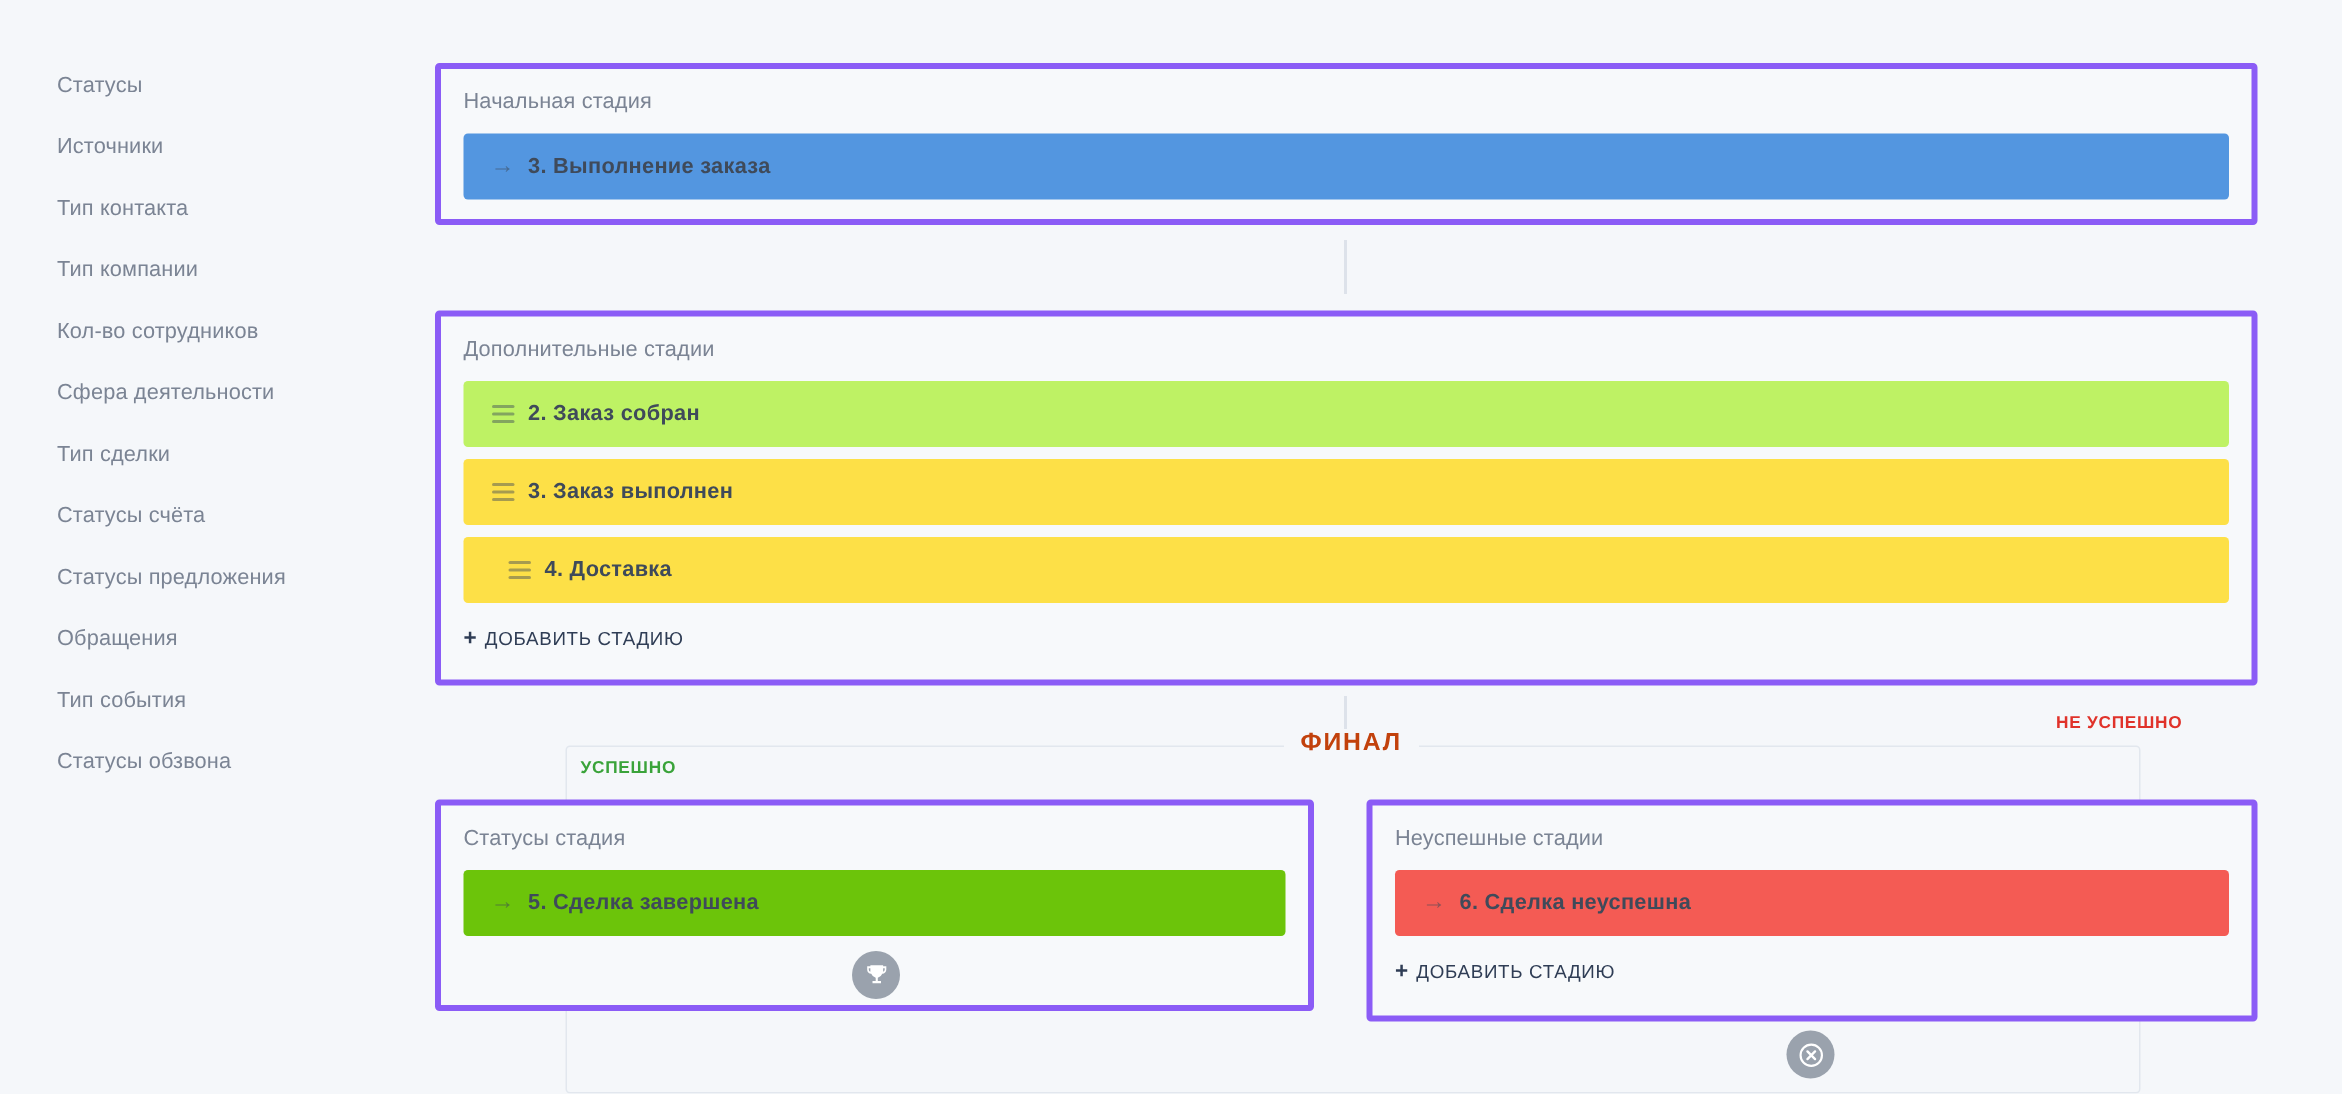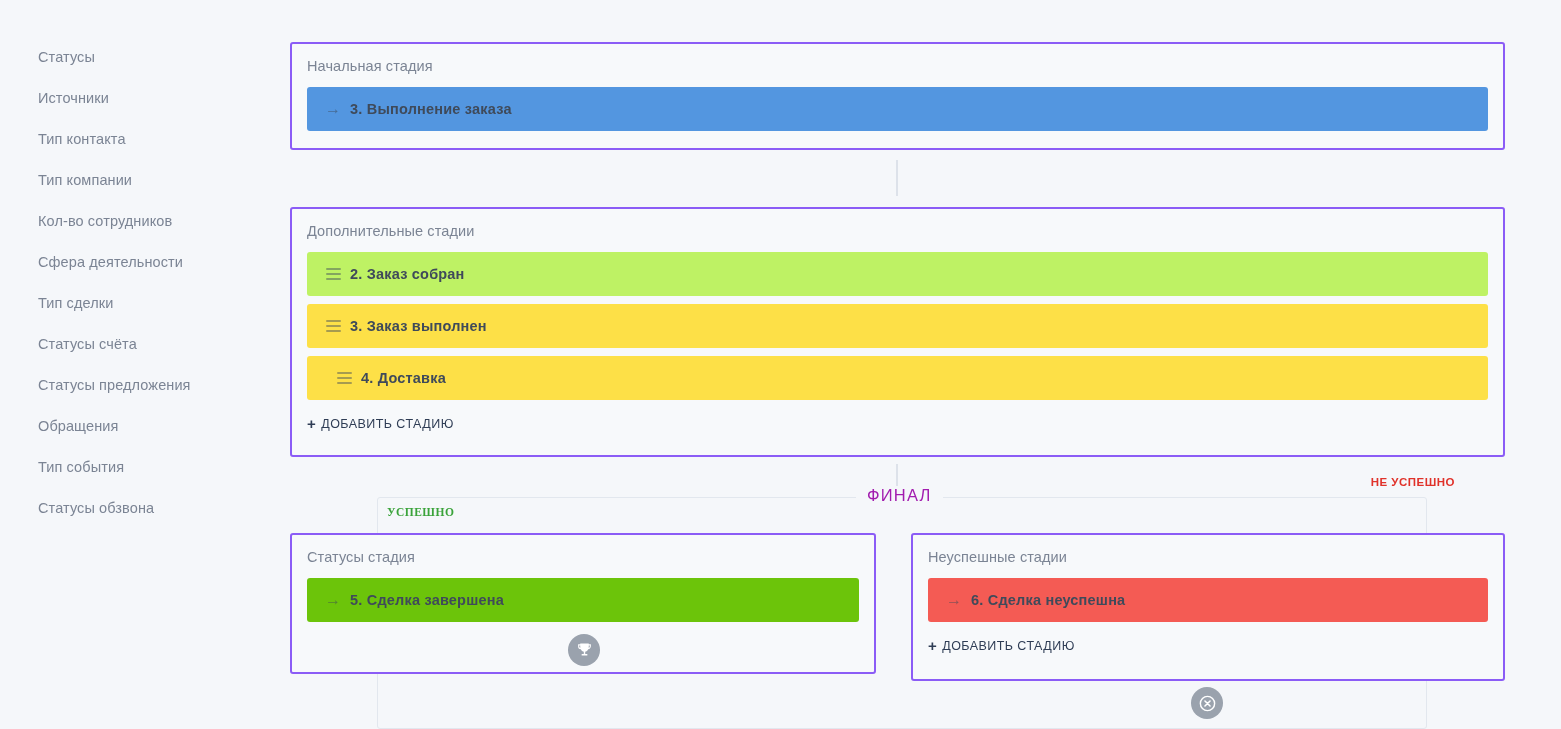--- a/index.html
+++ b/index.html
@@ -55,21 +55,21 @@
   
   #main {
     position: absolute;
     left: 282px; top: 0;
     width: 1279px; height: 729px;
   }
 
   .card {
     position: absolute;
     background: #f7f9fb;
-    border: 2px solid #8b5cf6;
+    border: 4px solid #8b5cf6;
     border-radius: 3px;
   }
   .card-label {
     font-size: 14.5px;
     color: #7b8494;
     padding: 14px 0 0 15px;
     letter-spacing: .1px;
   }
 
   .stage {
@@ -126,22 +126,22 @@
   
   #final-box {
     position: absolute;
     border: 1px solid #e2e7ee;
     border-radius: 3px;
     background: transparent;
   }
   #final-title {
     position: absolute;
     font-size: 16.5px;
-    font-weight: normal;
-    color: #a21caf;
+    font-weight: bold;
+    color: #c2410c;
     letter-spacing: 1.2px;
     background: #f5f7fa;
     padding: 0 11px;
     text-align: center;
   }
   .final-tag {
     position: absolute;
     font-size: 11.5px;
     font-weight: bold;
     letter-spacing: .5px;
@@ -247,21 +247,21 @@
       <span>ДОБАВИТЬ СТАДИЮ</span>
     </div>
   </div>
 
   <div class="connector" style="left:614px; top:464px; height:33px;"></div>
 
   <div id="final-box" style="left:95px; top:497px; width:1050px; height:232px;"></div>
 
   <div id="final-title" style="left:574px; top:486px;">ФИНАЛ</div>
 
-  <div class="final-tag" id="tag-success" style="left:105px; top:506px;font-family:Liberation Serif, serif;">УСПЕШНО</div>
+  <div class="final-tag" id="tag-success" style="left:105px; top:506px;">УСПЕШНО</div>
   <div class="final-tag" id="tag-fail" style="right:106px; top:476px;">НЕ УСПЕШНО</div>
 
   <div class="card" id="card-success" style="left:8px; top:533px; width:586px; height:141px;">
     <div class="card-label">Статусы стадия</div>
     <div class="stage" style="margin-top:13px; background:#6cc40a;">
       <span class="arrow">→</span>
       <span class="stage-name">5. Сделка завершена</span>
     </div>
   </div>
 

